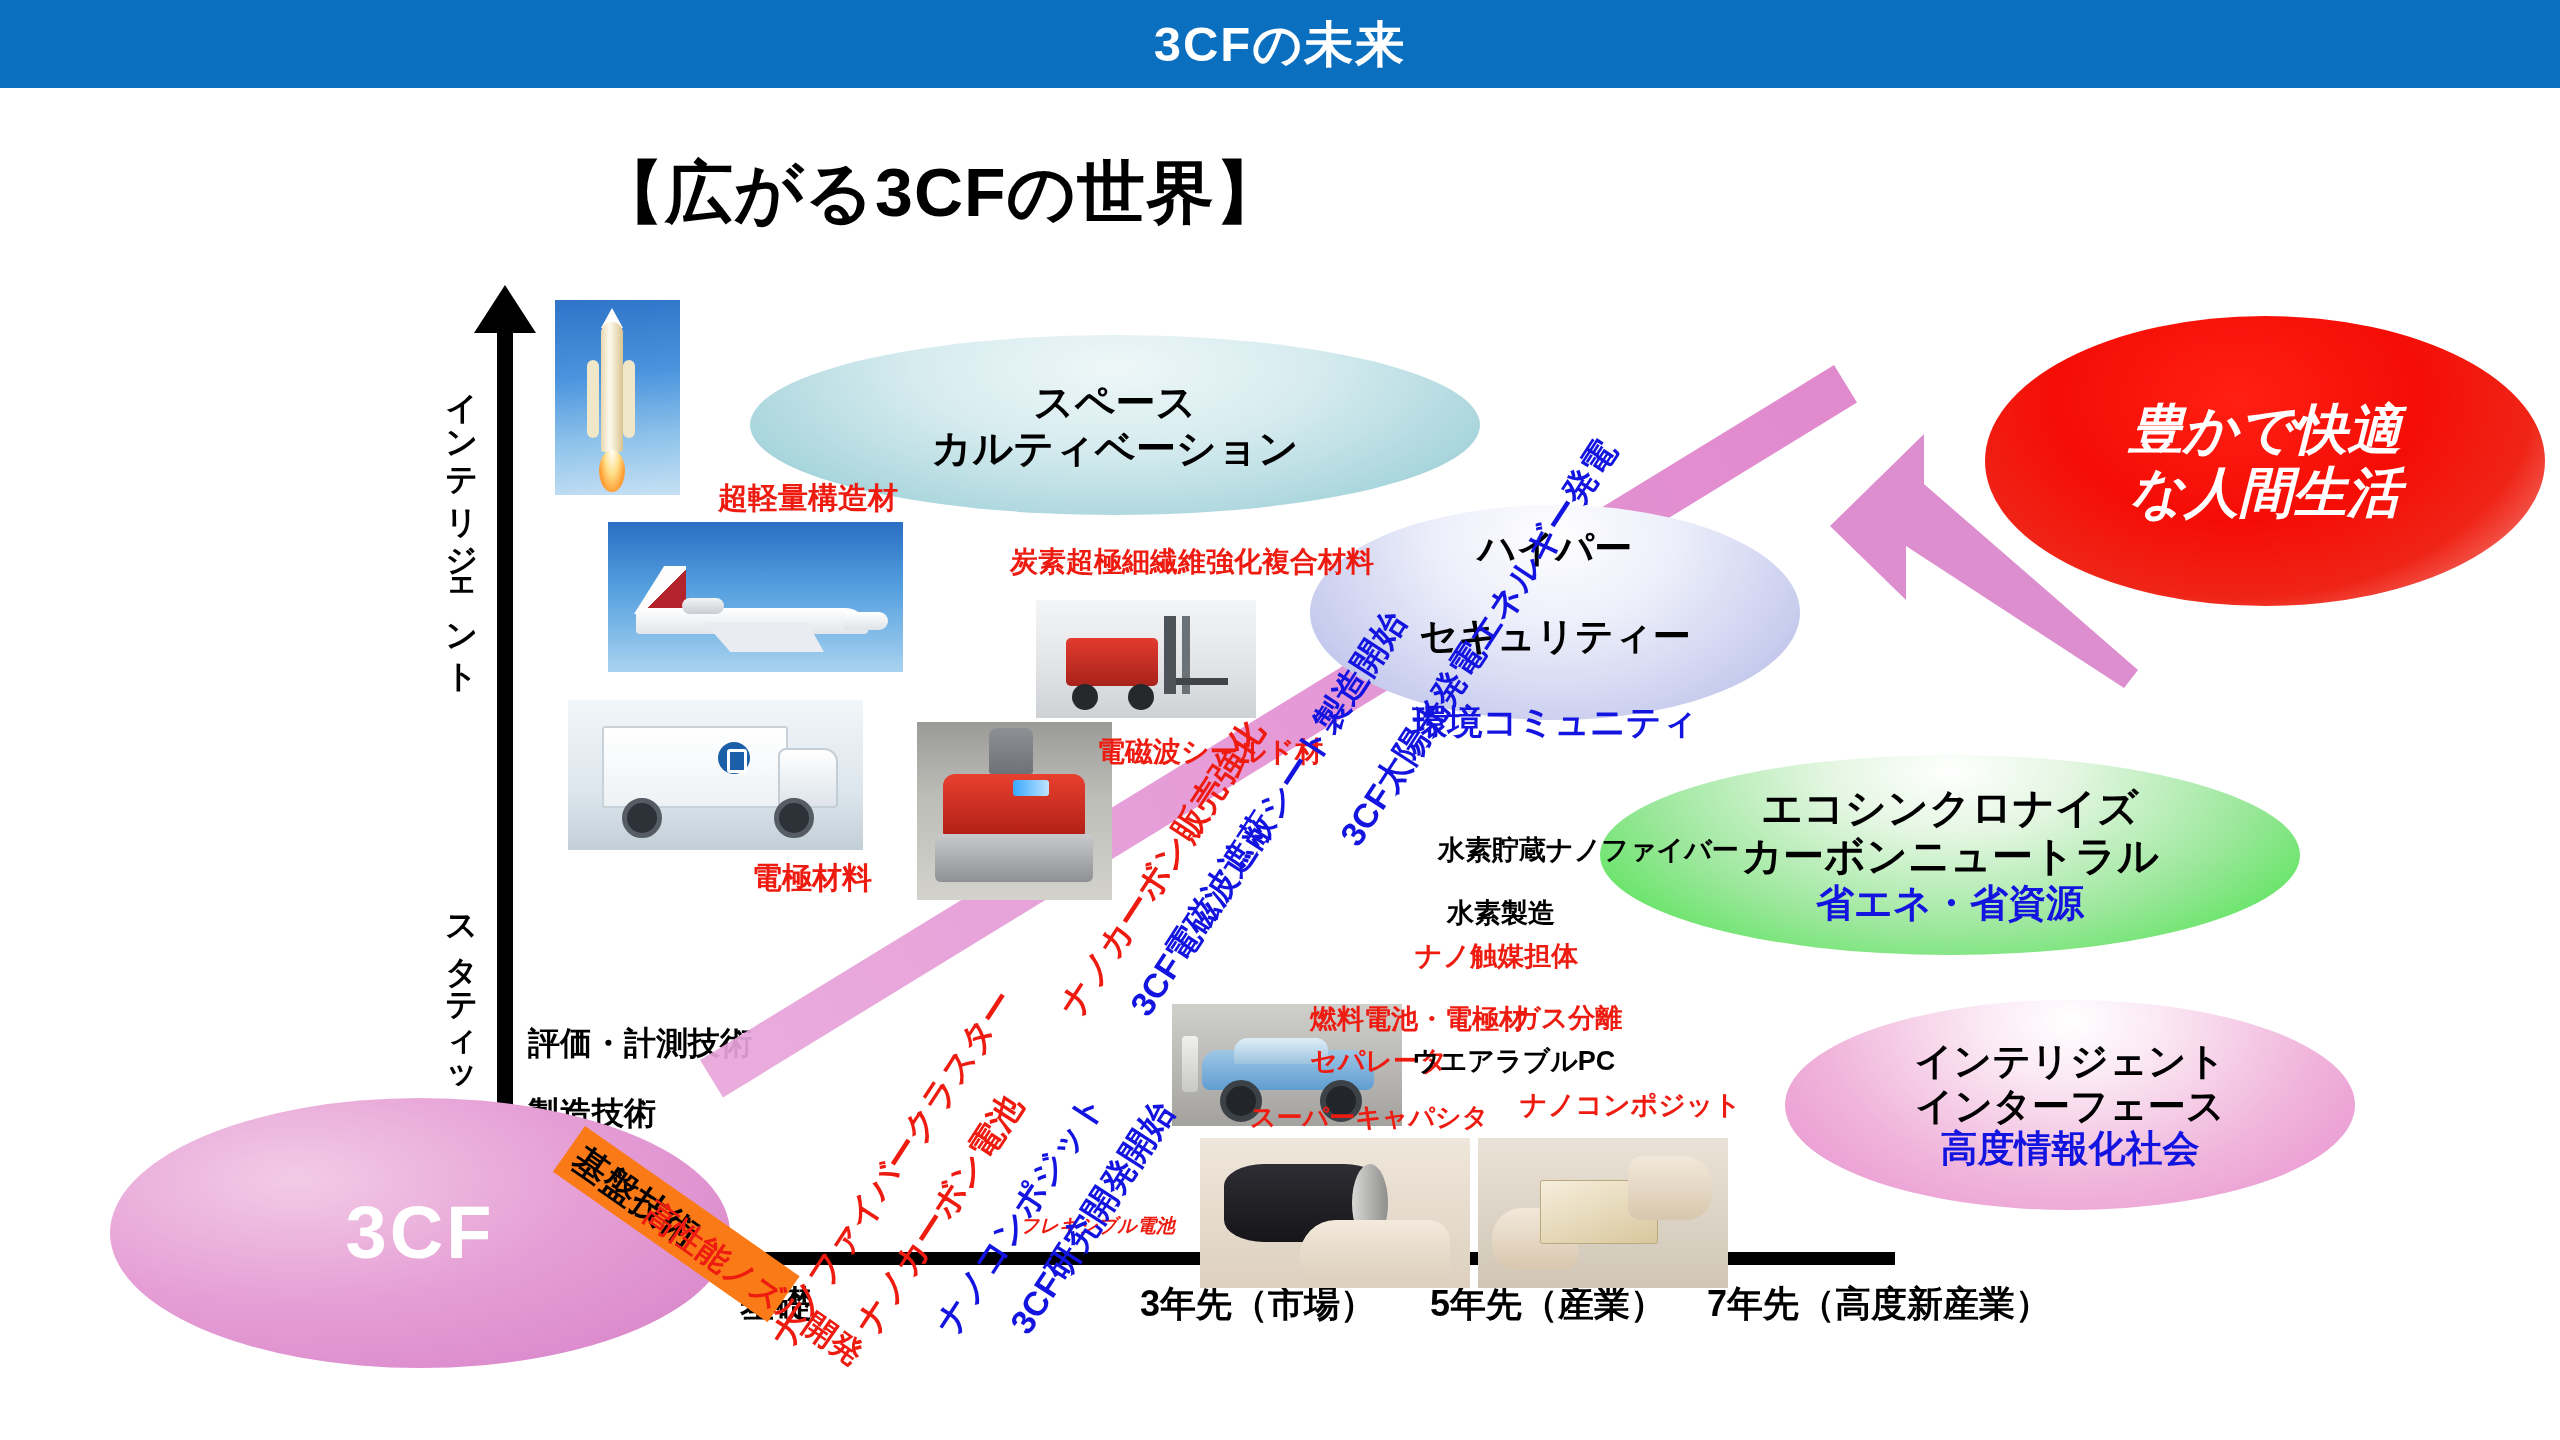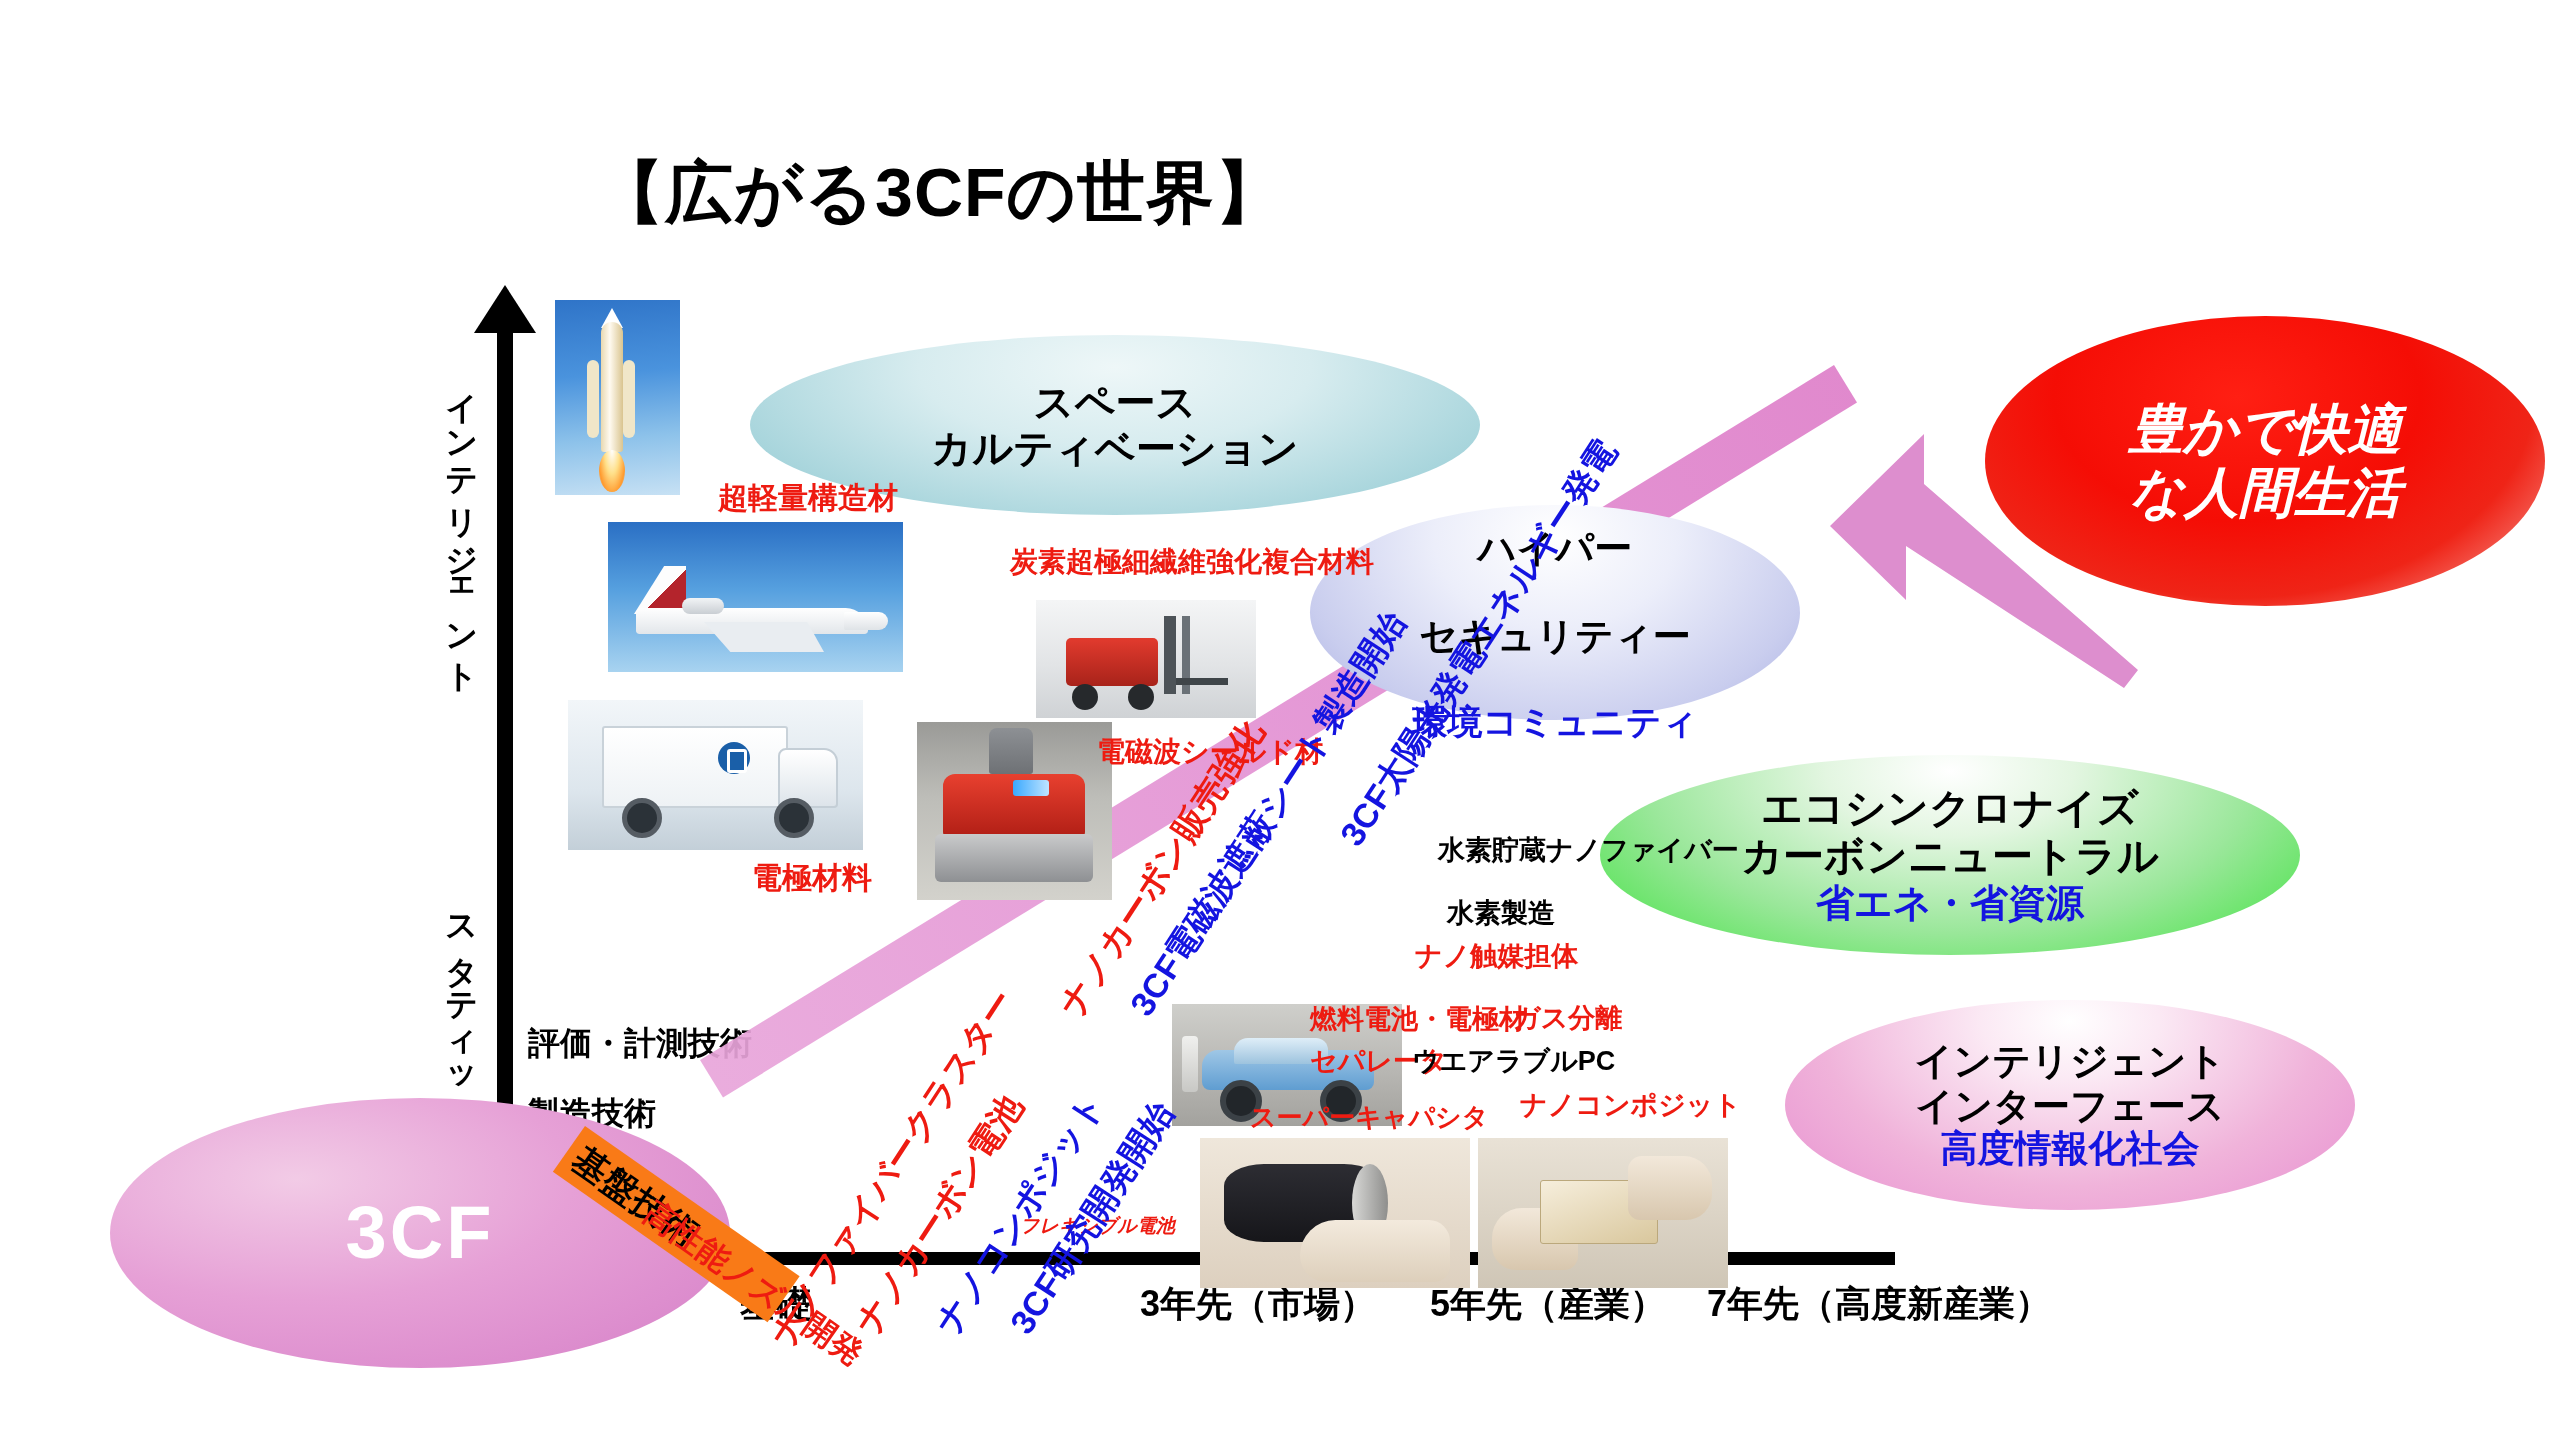--- a/index.html
+++ b/index.html
@@ -170,20 +170,23 @@
   .red{color:#ee1b11;}
   .blk{color:#000;}
   .blu{color:#1414e0;}
   .diag{transform-origin:0 0;}
 </style>
 </head>
 <body>
 
 <div class="slide">
 
+  <div class="header">
+    <div class="header-title">3CFの未来</div>
+  </div>
 
   <div class="main-title">【広がる3CFの世界】</div>
 
   <div class="y-arrow"></div>
   <div class="y-axis"></div>
   <div class="x-axis"></div>
 
   <div class="axis-label-v" style="left:440px;top:370px;">インテリジェント</div>
   <div class="axis-label-v" style="left:440px;top:895px;">スタティックス</div>
 

